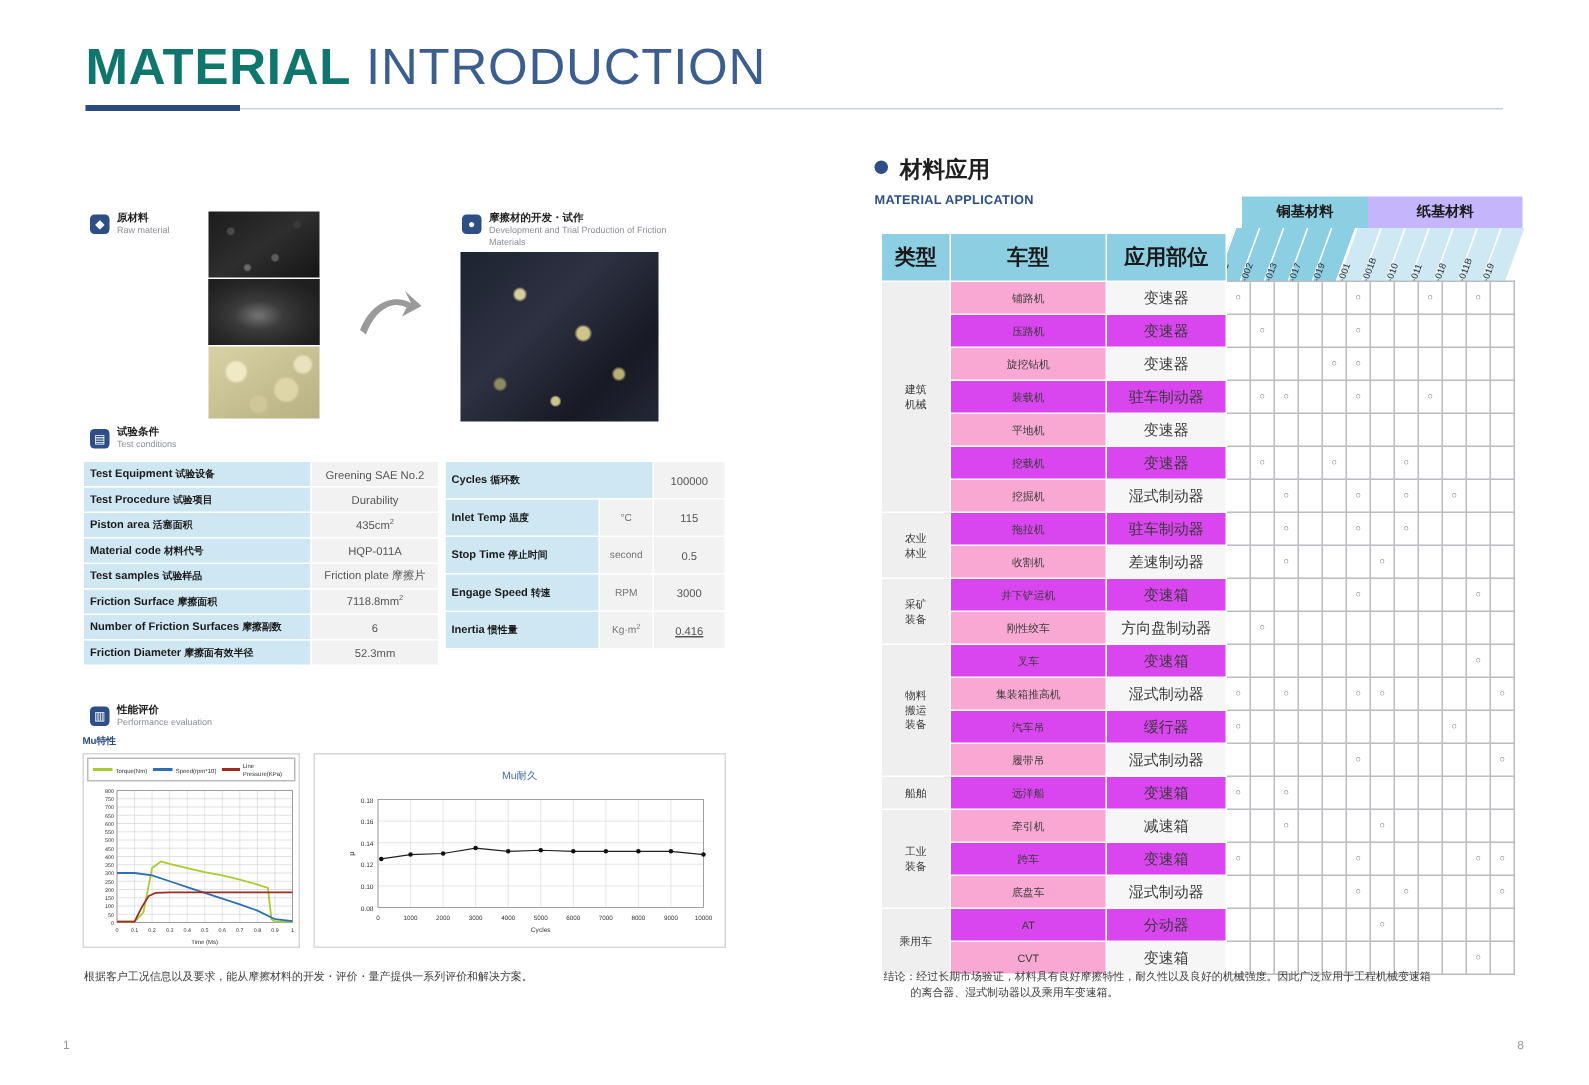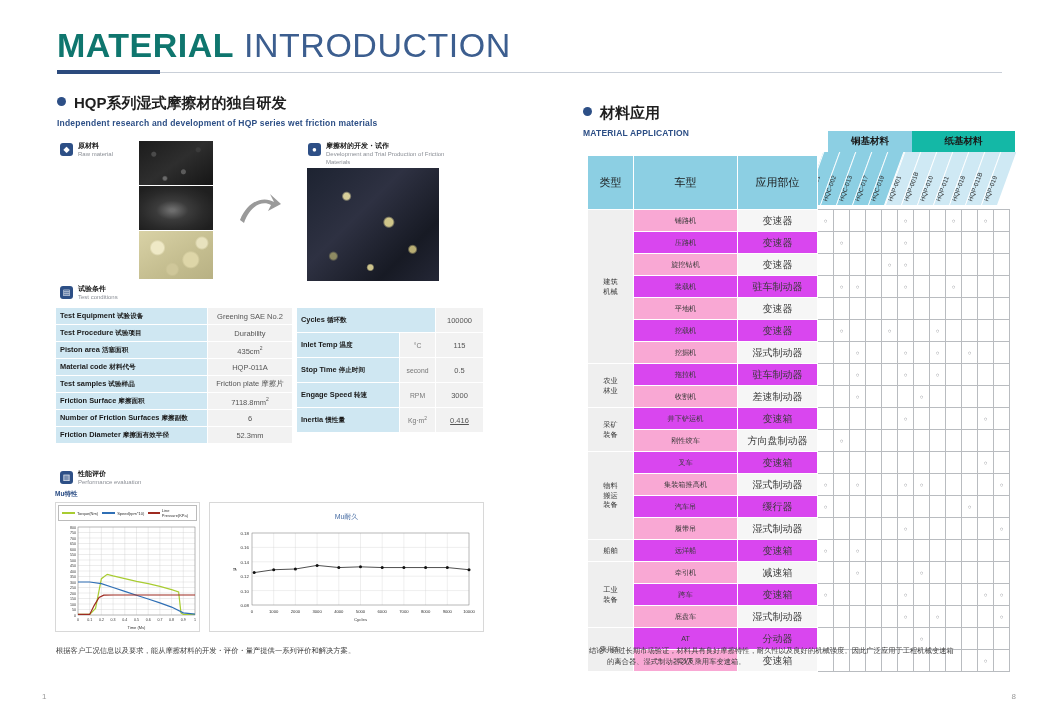--- a/index.html
+++ b/index.html
@@ -95,35 +95,35 @@
   #chart-right { left: 209px; top: 502px; width: 275px; height: 130px; }
   .mu-label { position: absolute; left: 55px; top: 490px; font-size: 6.5px; color: #2d4f86; font-weight: bold; }
 
   .legend { display: flex; gap: 4px; padding: 2px 3px; border: 1px solid #bbb; margin: 2px; font-size: 4px; align-items:center;}
   .legend .li { display: flex; align-items: center; gap: 2px; }
   .legend .sw { width: 13px; height: 2px; display: inline-block; }
 
   
   #apptable { position: absolute; left: 587px; top: 155px; border-collapse: collapse; font-size: 6.6px; }
   #apptable th, #apptable td { border: 1px solid #ffffff; }
-  #apptable th.hd { background: #8ccfe3; color: #1a1a1a; font-weight: normal; font-size: 11px; height: 54px; }
+  #apptable th.hd { background: #8ccfe3; color: #1a1a1a; font-weight: bold; font-size: 14px; height: 32px; }
   #apptable th.hd.c1 { width: 46px; }
   #apptable th.hd.c2 { width: 104px; }
   #apptable th.hd.c3 { width: 80px; }
   #apptable th.sk { width: 16px; background: #cfe9f4; padding: 0; position: relative; }
   #apptable td.grp { background: #efefef; color: #3a3a3a; text-align: center; font-size: 7.2px; line-height: 1.35; }
   #apptable td.veh { background: #f9a8d4; color: #3a3a3a; text-align: center; font-size: 7.2px; height: 22px; }
   #apptable td.part { background: #f6f6f6; color: #3a3a3a; text-align: center; font-size: 10px; }
   #apptable td.cell { width: 16px; background: #ffffff; border: 1px solid #b9bcc0; text-align: center; color: #6d7076; font-size: 6px; }
   #apptable tr.alt td.veh, #apptable tr.alt td.part { background: #d946ef; }
 
   .band { position: absolute; height: 21px; font-size: 9.5px; font-weight: bold; color: #1a1a1a;
           display:flex; align-items:center; justify-content:center; }
   #band-cu  { left: 828px; top: 131px; width: 84px; background: #8ccfe3; }
-  #band-pa  { left: 912px; top: 131px; width: 103px; background: #14b8a6; }
+  #band-pa  { left: 912px; top: 131px; width: 103px; background: #c4b5fd; }
 
   .skew-wrap { position: absolute; left: 804px; top: 152px; width: 212px; height: 53px; overflow: hidden; }
   .skew-col { position: absolute; top: 0; width: 16px; height: 53px; }
   .skew-col .bg { position: absolute; inset: 0; transform: skewX(-20deg); transform-origin: bottom left; border-left: 1px solid #ffffff; }
   .skew-col .lab { position: absolute; left: 8px; bottom: 3px; transform-origin: left bottom; transform: rotate(-70deg);
                    white-space: nowrap; font-size: 6.2px; color: #2a2a2a; letter-spacing: .1px; }
 
   
   .note { position: absolute; font-size: 7.3px; color: #3d3d3d; line-height: 1.55; }
   #note-left { left: 56px; top: 645px; width: 430px; }
@@ -138,24 +138,20 @@
 <body>
 
 <div class="page">
 
   <div class="main-title">
     <span class="bold">MATERIAL</span><span class="light"> INTRODUCTION</span>
   </div>
   <div class="title-rule"></div>
   <div class="title-rule-accent"></div>
 
-  <div class="sec" id="sec-left">
-    <div><span class="dot"></span><span class="cn">HQP系列湿式摩擦材的独自研发</span></div>
-    <div class="en">Independent research and development of HQP series wet friction materials</div>
-  </div>
   <div class="sec" id="sec-right">
     <div><span class="dot"></span><span class="cn">材料应用</span></div>
     <div class="en">MATERIAL APPLICATION</div>
   </div>
 
   <div class="badge" id="b-raw">
     <div class="ico">◆</div>
     <div class="txt">
       <div class="cn">原材料</div>
       <div class="en">Raw material</div>

